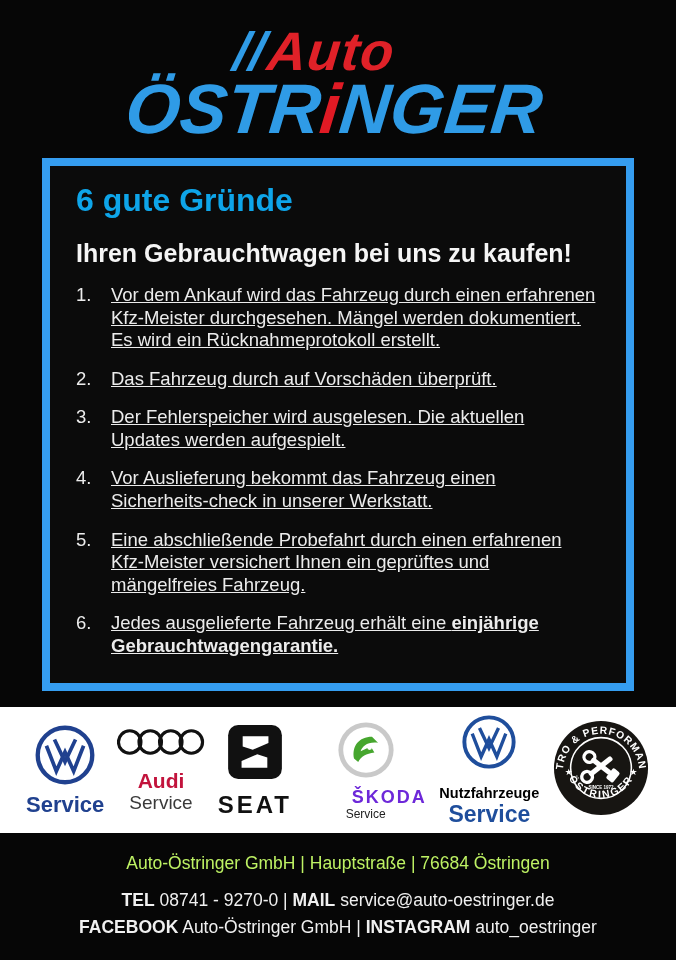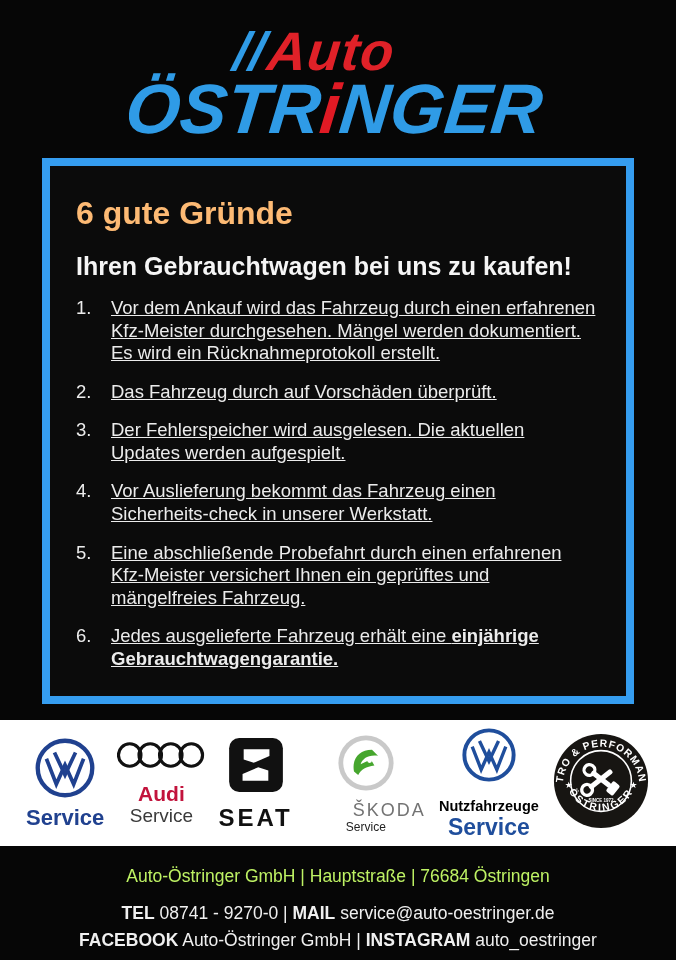--- a/index.html
+++ b/index.html
@@ -20,39 +20,39 @@
   .logo-line2 {
     display:block; font-size:70px; font-weight:bold; font-style:italic;
     color:#2f9be6; letter-spacing:0px; margin-top:-4px;
   }
   .logo-line2 .red-i { color:#e01a24; }
   
   .panel {
     margin:14px 42px 0; border:8px solid #359df0;
     background:#0b0b0b; padding:16px 28px 26px 26px;
   }
-  .panel-title { color:#fdba74; font-size:32px; font-weight:bold;margin-top:13px; }
+  .panel-title { color:#0ea5e9; font-size:32px; font-weight:bold; }
   .panel-sub { color:#f5f5f5; font-size:25px; font-weight:bold; margin-top:20px; }
   .list { margin-top:6px; }
   .item { display:flex; color:#ececec; font-size:18.5px; line-height:1.22; margin-top:16px; }
   .item .num { width:25px; flex:none; }
   .item .txt { flex:1; padding-left:10px;text-decoration:underline; }
   .b { font-weight:bold; }
   
   .brands {
     margin-top:16px; background:#ffffff; height:126px;
     display:flex; align-items:center; justify-content:space-between;
     padding:0 26px;
   }
   .brand { display:flex; flex-direction:column; align-items:center; line-height:1.05; }
   .vw-label { margin-top:3px; font-size:22px; font-weight:bold; color:#20418f; }
   .audi-line1 { margin-top:10px; font-size:21px; font-weight:bold; color:#c2133c; }
   .audi-line2 { font-size:19px; color:#3a3a3a; margin-top:1px; }
   .seat-word { margin-top:8px; font-size:24px; font-weight:bold; color:#111; letter-spacing:3px; }
-  .skoda-line1 { margin-top:4px; font-size:18px; font-weight:normal; color:#737373; letter-spacing:2px;margin-left:47px; }
+  .skoda-line1 { margin-top:4px; font-size:18px; font-weight:bold; color:#6d28d9; letter-spacing:2px;margin-left:47px; }
   .skoda-line2 { font-size:12px; color:#222; margin-top:1px; }
   .vwn-line1 { margin-top:12px; font-size:14.5px; font-weight:bold; color:#000000; }
   .vwn-line2 { font-size:23px; font-weight:bold; color:#1f4e9c; margin-top:1px; }
   
   .address { color:#bef264; text-align:center; font-size:17.5px; margin-top:20px; }
   .contact { color:#f0f0f0; text-align:center; font-size:17.5px; line-height:1.55; margin-top:13px; }
   .website { color:#e10d12; text-align:center; font-size:24px; font-weight:bold; margin-top:14px; }
 </style>
 </head>
 <body>

